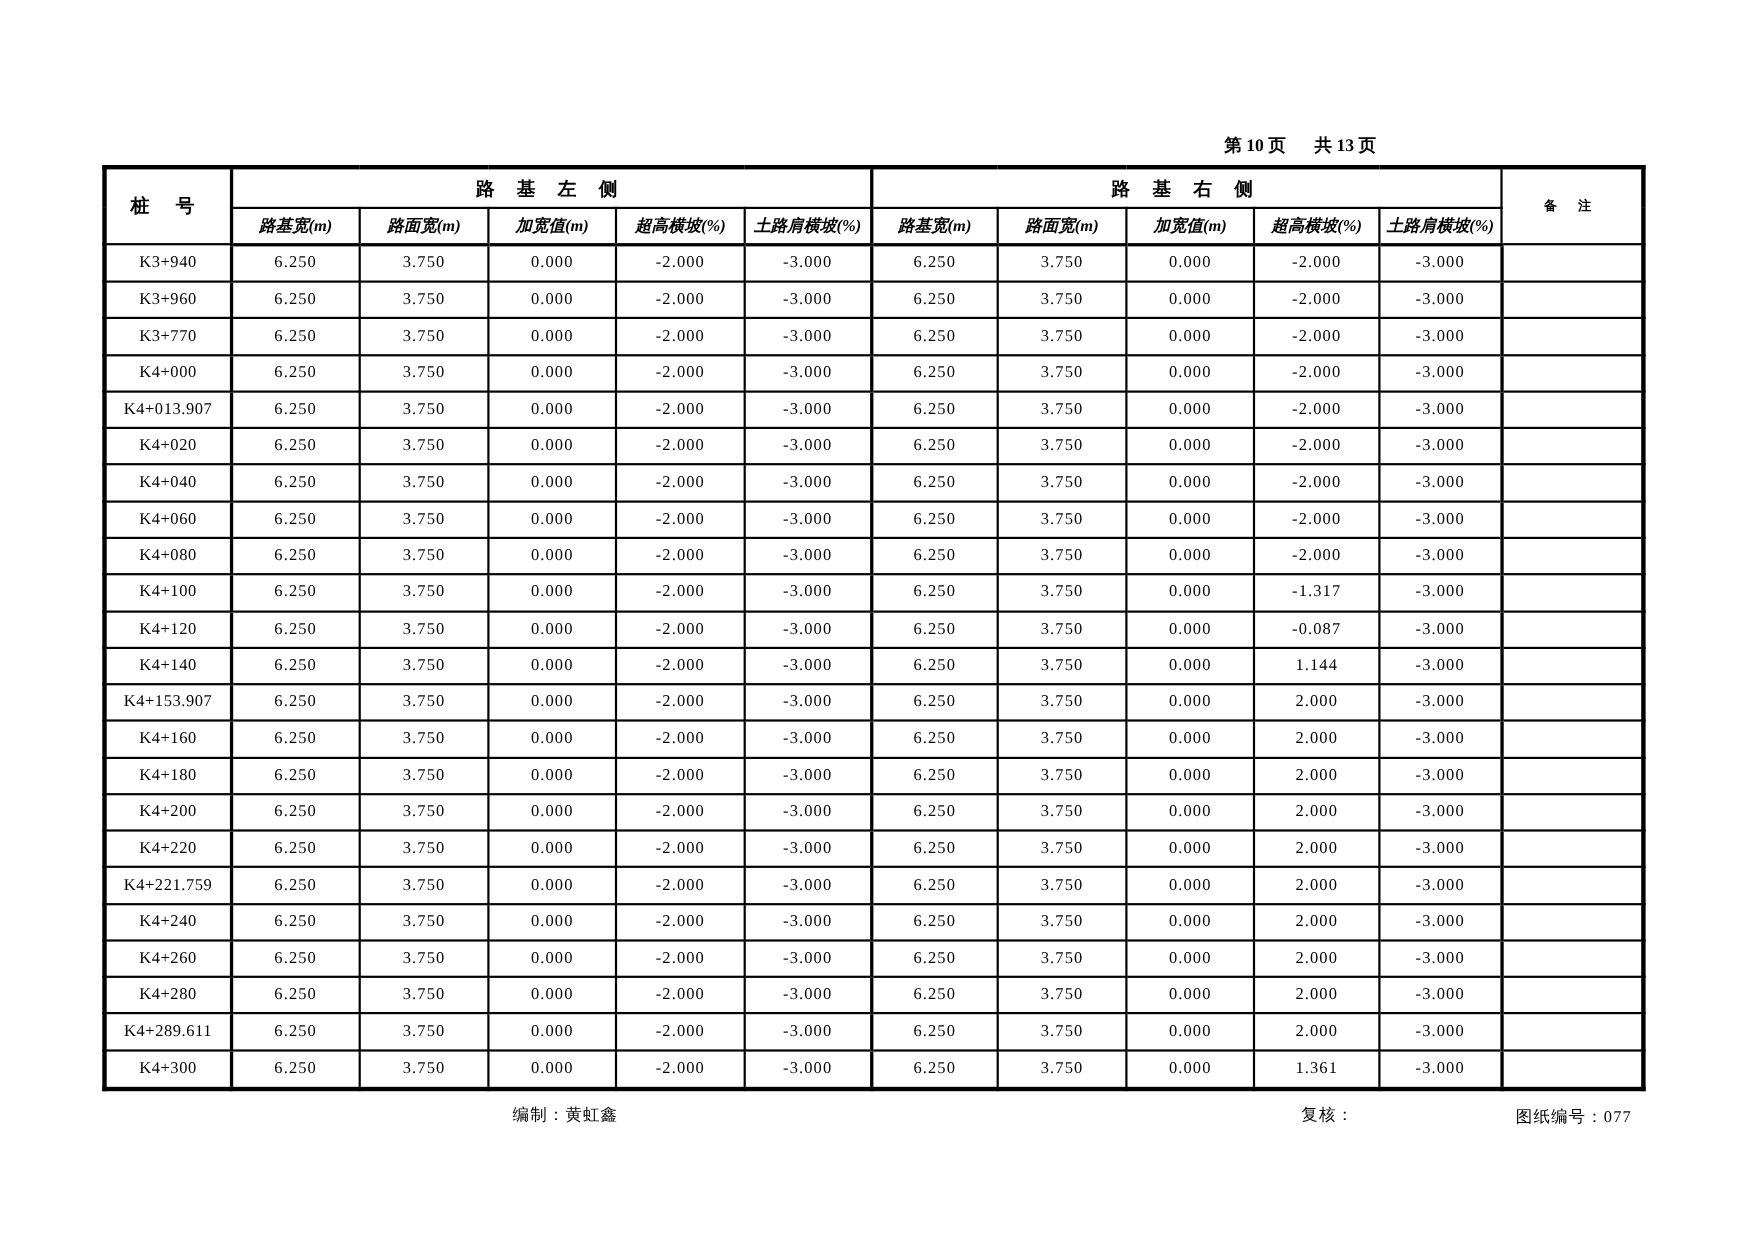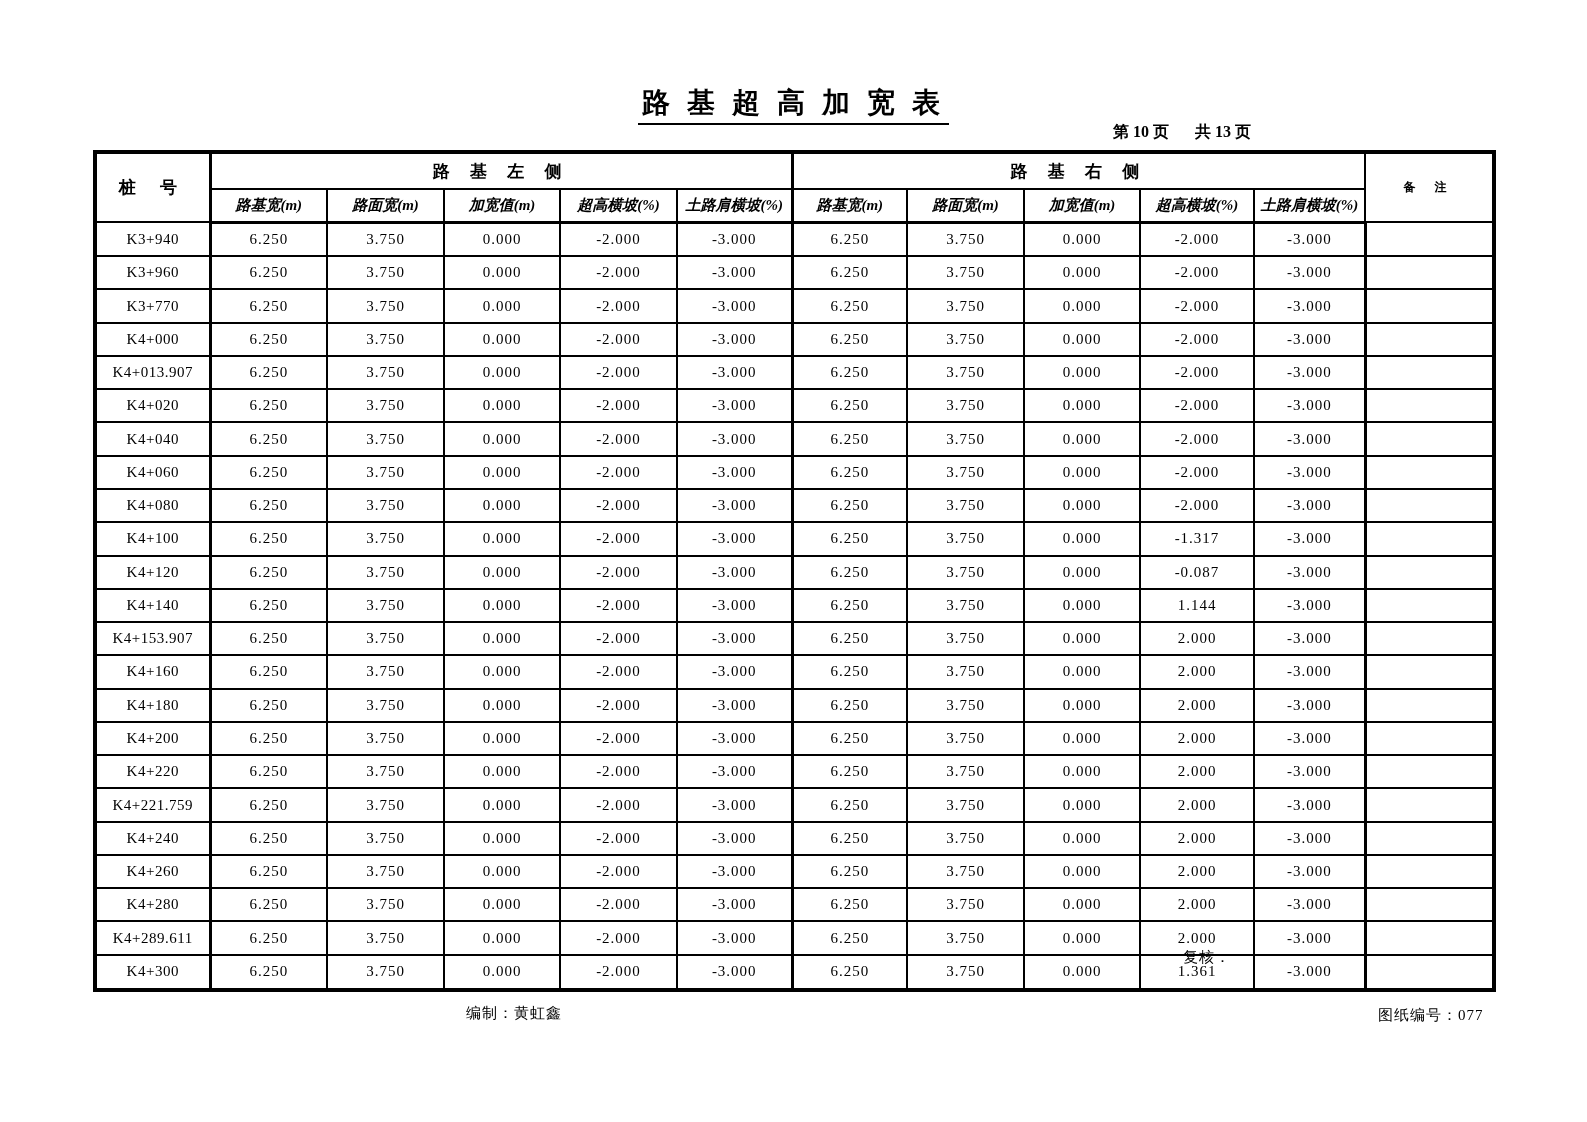--- a/index.html
+++ b/index.html
@@ -48,31 +48,28 @@
   th.group-header { font-size:17px; letter-spacing:8px; }
   th.stake-header { font-size:17px; letter-spacing:10px; border-right:3px solid #000; }
   th.remark-header { font-size:12px; letter-spacing:8px; border-left:1px solid #a3a3a3; }
   .div-right { border-left:3px solid #000; }
   tbody td { font-size:15px; letter-spacing:1px; }
   tbody td.remark-cell { border-left:3px solid #000; }
   tbody td.stake-cell { border-right:3px solid #000; letter-spacing:0.5px; }
 
   .footer-item { position:absolute; font-size:15px; letter-spacing:1px; }
   .footer-compiled { top:1004px; left:466px; }
-  .footer-reviewed { top:948px; left:1183px; }
+  .footer-reviewed { top:1004px; left:1183px; }
   .footer-drawing  { top:1006px; left:1378px;text-align:center; }
 </style>
 </head>
 <body>
 
 <div class="sheet">
 
-  <div class="doc-title">
-    <span class="underline">路 基 超 高 加 宽 表</span>
-  </div>
 
   <div class="project-name">孟津至新安公路设计</div>
 
   <div class="page-indicator">
     <span>第 10 页</span><span class="gap"></span><span>共 13 页</span>
   </div>
 
   <table class="main">
     <colgroup>
       <col style="width:115px">

